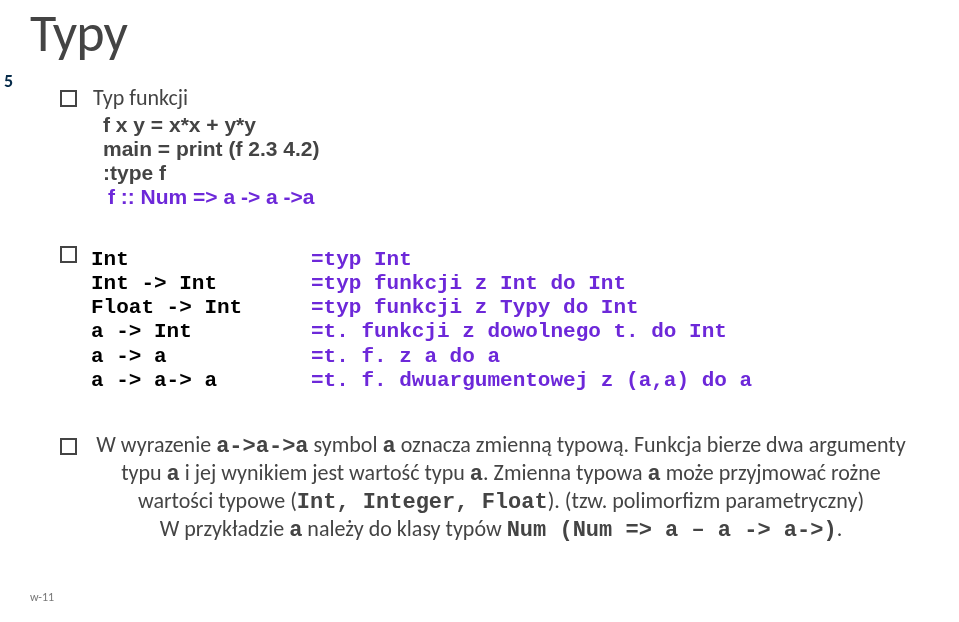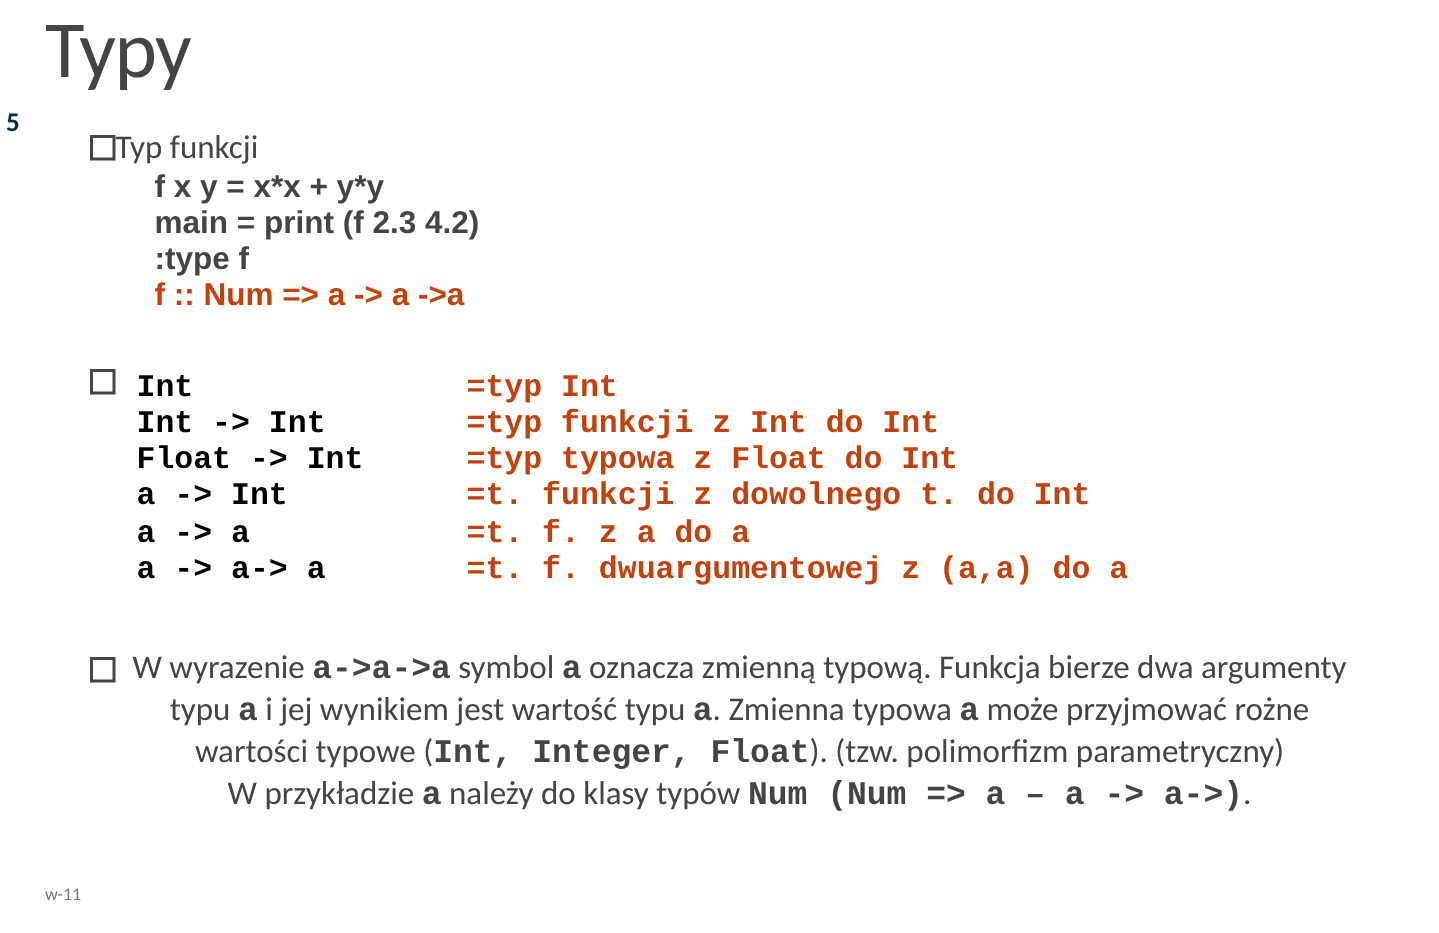--- a/index.html
+++ b/index.html
@@ -37,20 +37,21 @@
     color: #777;
   }
   .block1 {
     position: absolute;
     top: 84px;
     left: 60px;
   }
   .bullet-row {
     display: flex;
     align-items: flex-start;
+    gap: 16px;
     margin-bottom: 2px;
   }
   .bullet {
     width: 13px;
     height: 13px;
     border: 2px solid #444;
     margin-top: 6px;
     flex-shrink: 0;
   }
   .btxt {
@@ -58,21 +59,21 @@
     color: #444;
   }
   .code {
     font-family: Liberation Sans, sans-serif;
     font-size: 21px;
     font-weight: bold;
     color: #444;
     margin-left: 43px;
     line-height: 1.15;
   }
-  .red { color: #c2410c; }
+  .red { color: #6d28d9; text-align: center; }
   .block2 {
     position: absolute;
     top: 240px;
     left: 60px;
   }
   .table-row {
     display: flex;
     font-family: "Courier New", monospace;
     font-size: 21px;
     font-weight: bold;
@@ -124,21 +125,21 @@
     <div class="table-row">
       <div class="tc1">Int</div>
       <div class="tc2 red">=typ Int</div>
     </div>
     <div class="table-row">
       <div class="tc1">Int -&gt; Int</div>
       <div class="tc2 red">=typ funkcji z Int do Int</div>
     </div>
     <div class="table-row">
       <div class="tc1">Float -&gt; Int</div>
-      <div class="tc2 red">=typ typowa z Float do Int</div>
+      <div class="tc2 red">=typ funkcji z Typy do Int</div>
     </div>
     <div class="table-row">
       <div class="tc1">a -&gt; Int</div>
       <div class="tc2 red">=t. funkcji z dowolnego t. do Int</div>
     </div>
     <div class="table-row">
       <div class="tc1">a -&gt; a</div>
       <div class="tc2 red">=t. f. z a do a</div>
     </div>
     <div class="table-row">

